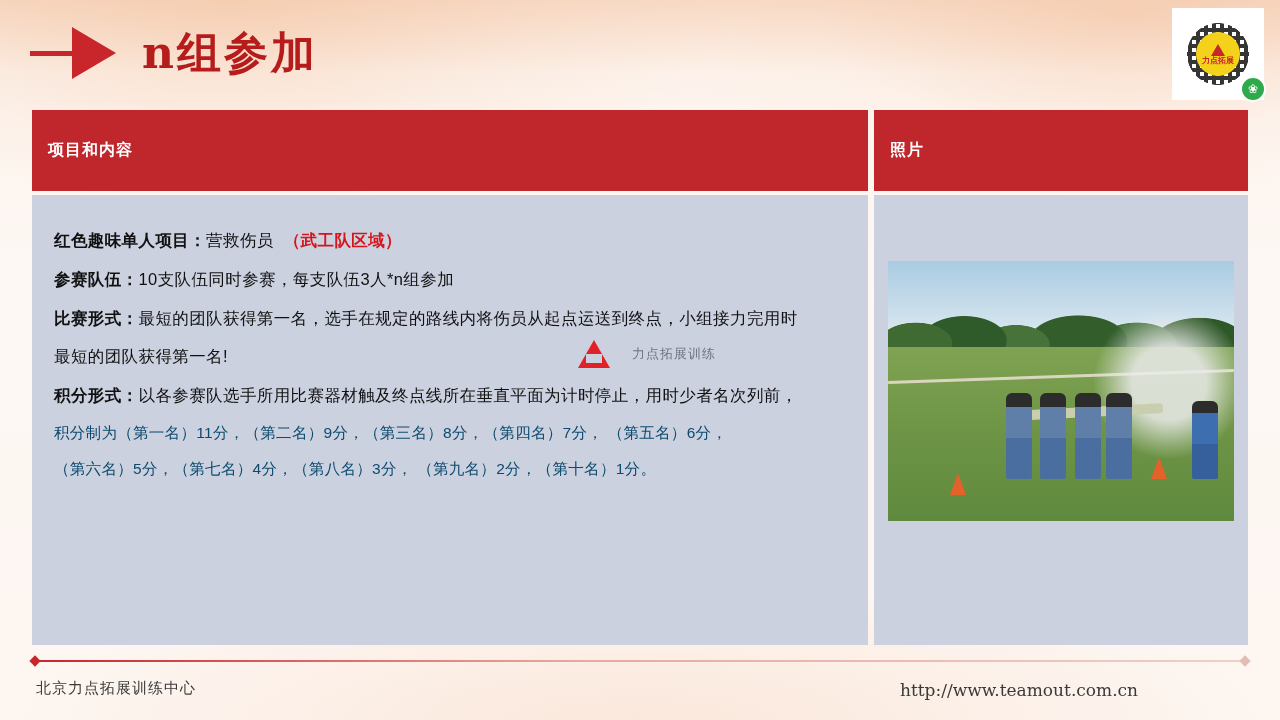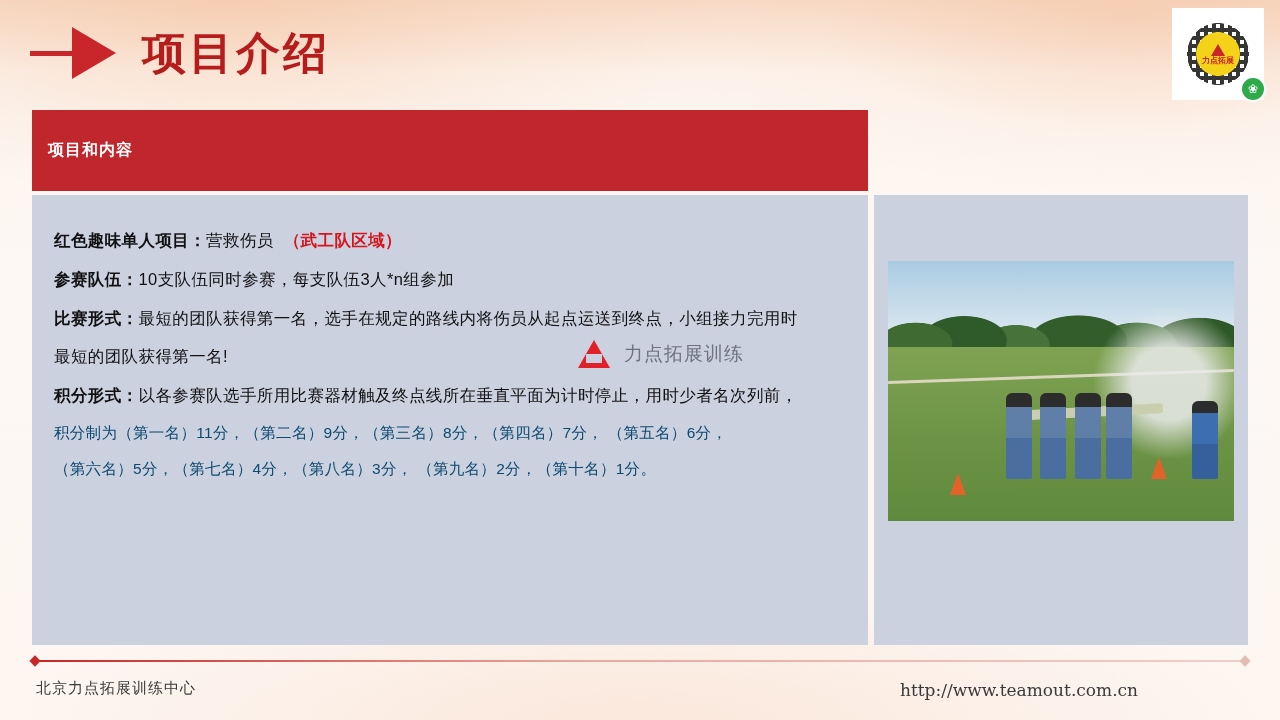--- a/index.html
+++ b/index.html
@@ -291,23 +291,23 @@
   .watermark .tri::after {
     content: "";
     position: absolute;
     left: -8px;
     top: 14px;
     width: 16px;
     height: 9px;
     background: #ccd1e0;
   }
   .watermark .wm-text {
-    font-size: 19px;
+    font-size: 13px;
     color: #6f7380;
-    margin-left: 14px;
+    margin-left: 22px;
     letter-spacing: 1px;
   }
   
   .footer-rule {
     position: absolute;
     left: 36px;
     right: 36px;
     bottom: 58px;
     height: 2px;
     background: linear-gradient(90deg, #c8262a 0%, #e8a9a2 45%, #f0cfc6 100%);
@@ -345,36 +345,37 @@
 
 <div class="slide">
   <div class="bg-wash"></div>
 
   <div class="title-row">
     <div class="arrow-mark">
       <div class="tail"></div>
       <div class="tail2"></div>
       <div class="head"></div>
     </div>
-    <div class="slide-title">项目介绍</div>
+    <div class="slide-title">n组参加</div>
   </div>
 
   <div class="qr-box">
     <div class="qr-bg"></div>
     <div class="qr-dots"></div>
     <div class="qr-center">
       <div class="tri"></div>
       <div class="txt">力点拓展</div>
     </div>
     <div class="qr-badge">❀</div>
   </div>
 
   <div class="table-wrap">
     <div class="head-row">
       <div class="head-cell head-left">项目和内容</div>
+      <div class="head-cell head-right">照片</div>
     </div>
     <div class="body-row">
       <div class="body-left">
 
         <div class="line">
           <b>红色趣味单人项目：</b><span>营救伤员</span>&nbsp;&nbsp;<span class="red-note">（武工队区域）</span>
         </div>
 
 
         <div class="line">

